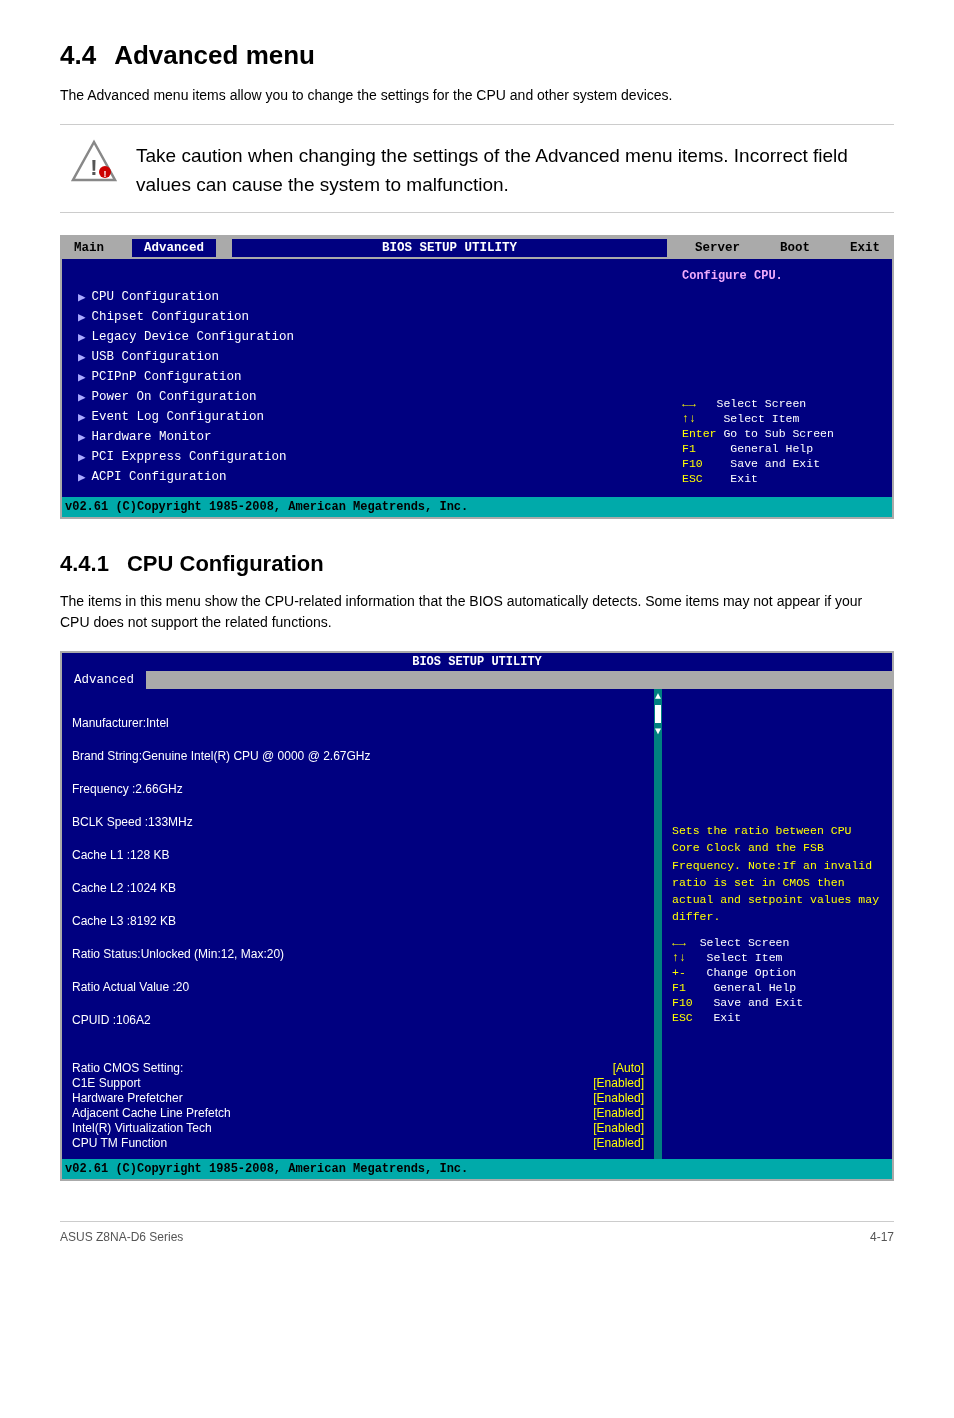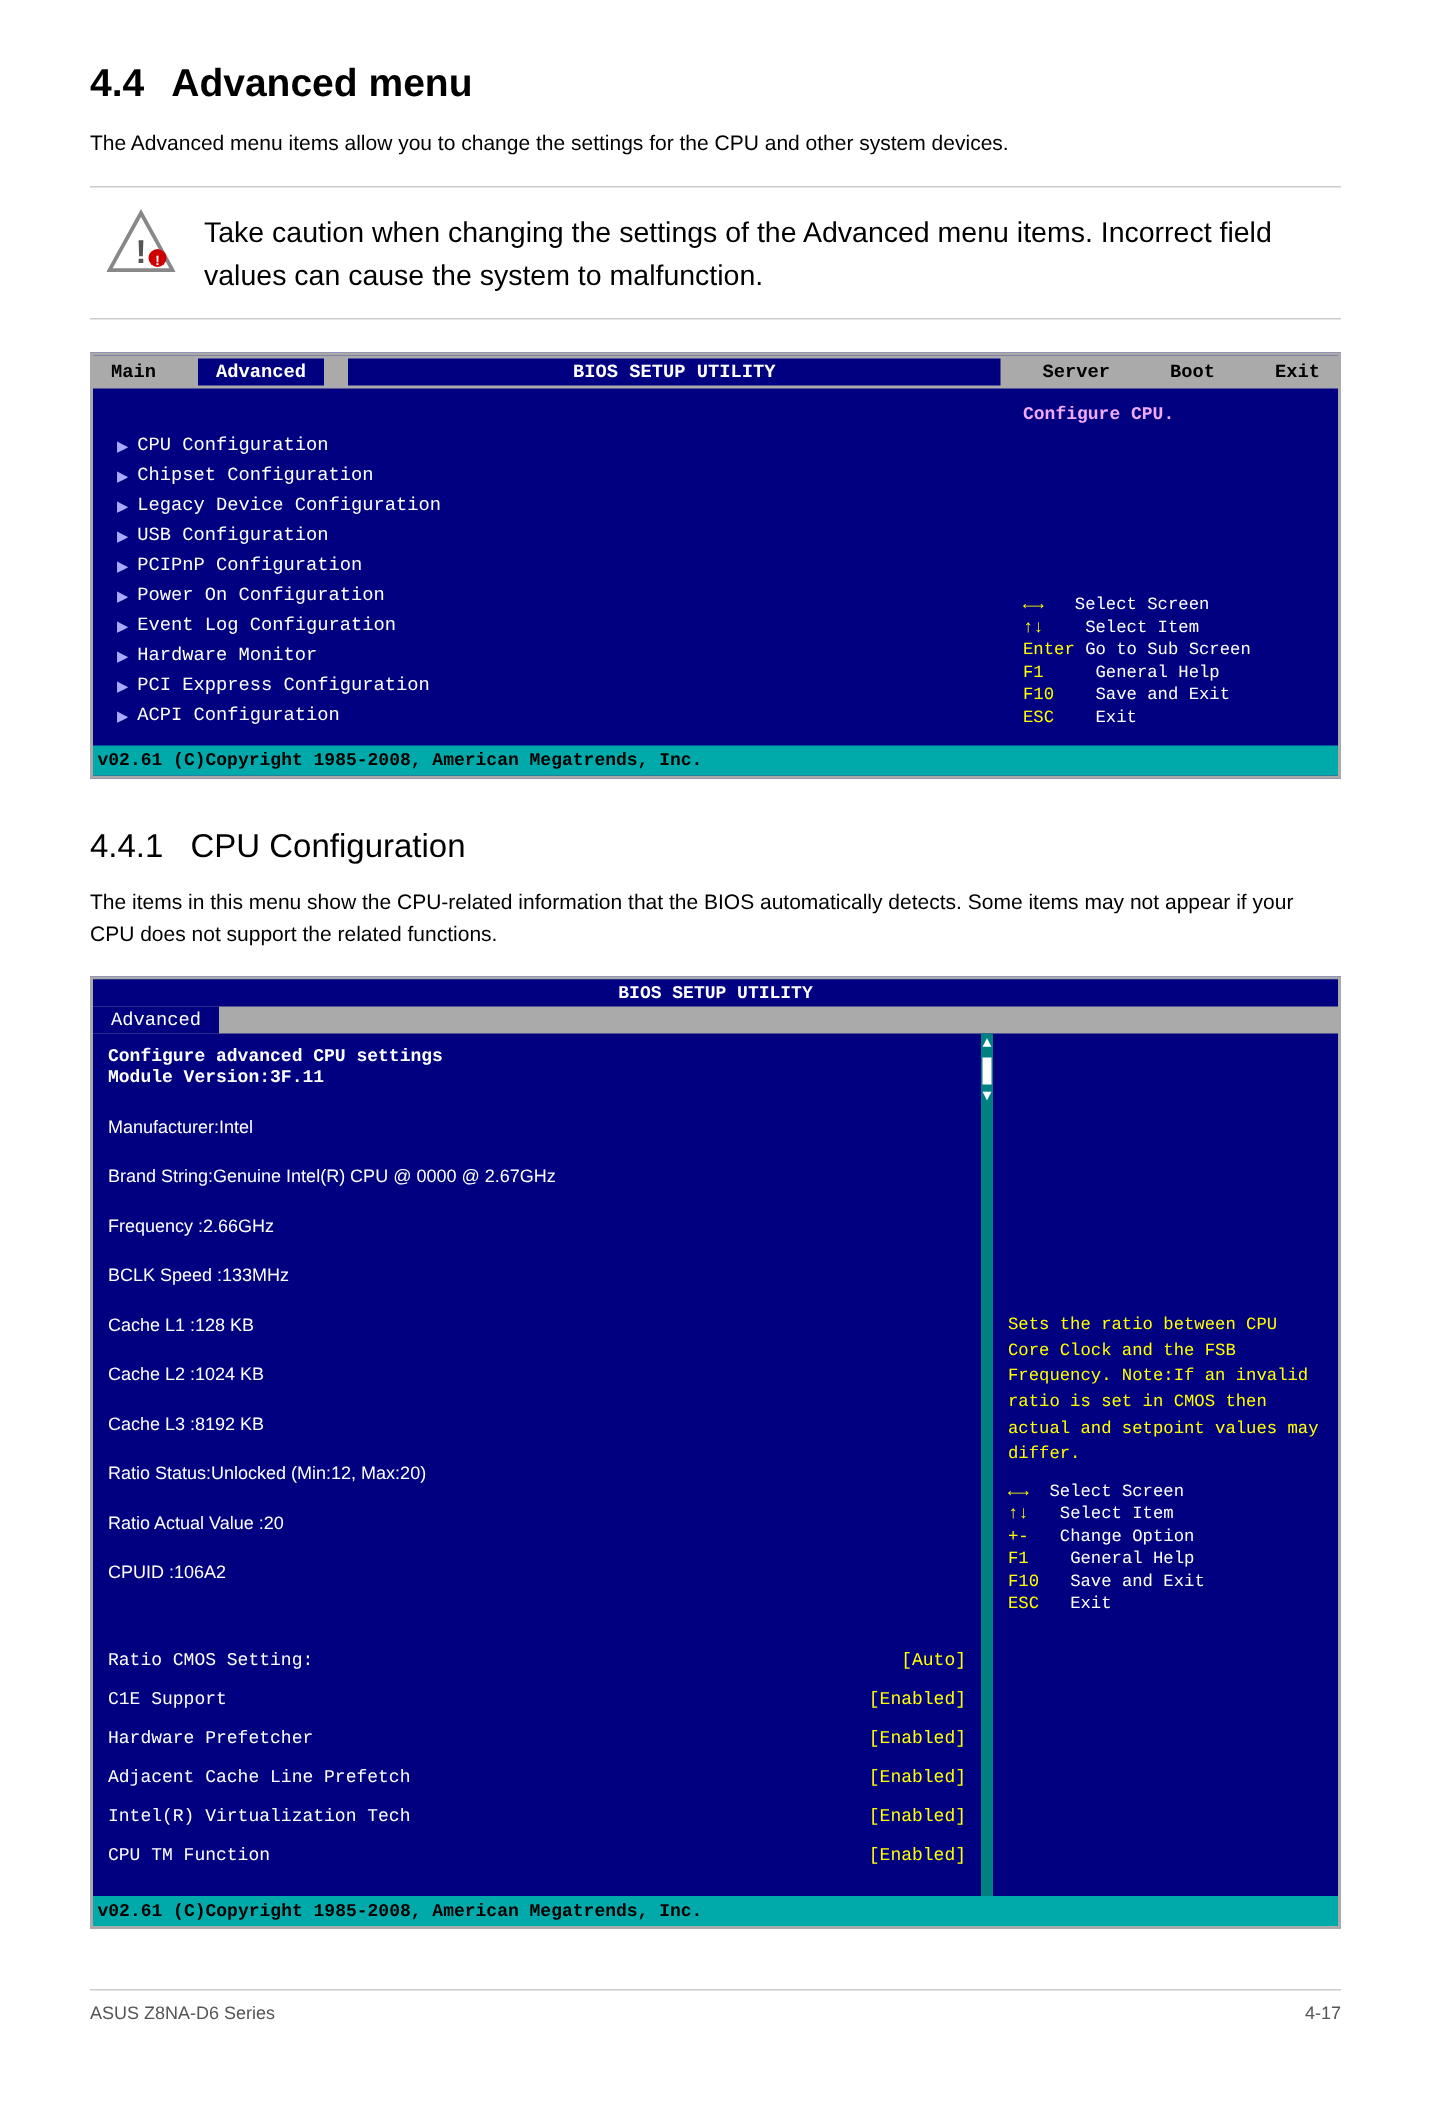--- a/index.html
+++ b/index.html
@@ -157,21 +157,21 @@
       text-align: left;
       padding: 3px;
       font-family: 'Courier New', Courier, monospace;
       font-size: 12px;
       font-weight: bold;
     }
 
     
     .subsection-title {
       font-size: 22px;
-      font-weight: normal;
+      font-weight: bold;
       margin-bottom: 14px;
       margin-top: 32px;
       display: flex;
       align-items: flex-end;
       gap: 18px;
     }
 
     
     .bios-screen2 {
       background: #000080;
@@ -250,24 +250,24 @@
     }
     .bios-info-line {
       color: #fff;
       font-family: Liberation Sans, sans-serif;
       font-size: 12px;
       margin: 19px 0;
     }
     .bios-setting-row {
       display: flex;
       justify-content: space-between;
-      font-family: Liberation Mono, monospace;
-      font-size: 12px;
-      color: #fff;
-      margin: 12px 0;
+      font-family: Liberation Sans, sans-serif;
+      font-size: 12px;
+      color: #fff;
+      margin: 1px 0;
     }
     .bios-setting-row .val {
       color: #ff0;
     }
     .scrollbar-indicator {
       width: 8px;
       background: #008080;
       display: flex;
       flex-direction: column;
       align-items: center;
@@ -398,24 +398,20 @@
 
   <div class="bios-screen2">
     <div class="bios-topbar2">
       <span>BIOS SETUP UTILITY</span>
     </div>
     <div class="bios-topbar2-menu">
       <span class="menu-item active">Advanced</span>
     </div>
     <div class="bios-body2">
       <div class="bios-left2">
-        <div class="bios-section-header">
-          <span>Configure advanced CPU settings</span><br>
-          <span>Module Version:3F.11</span>
-        </div>
         <div class="bios-info-line">Manufacturer:Intel</div>
         <div class="bios-info-line">Brand String:Genuine Intel(R) CPU @ 0000 @ 2.67GHz</div>
         <div class="bios-info-line">Frequency   :2.66GHz</div>
         <div class="bios-info-line">BCLK Speed  :133MHz</div>
         <div class="bios-info-line">Cache L1    :128 KB</div>
         <div class="bios-info-line">Cache L2    :1024 KB</div>
         <div class="bios-info-line">Cache L3    :8192 KB</div>
         <div class="bios-info-line">Ratio Status:Unlocked (Min:12, Max:20)</div>
         <div class="bios-info-line">Ratio Actual Value  :20</div>
         <div class="bios-info-line">CPUID       :106A2</div>

